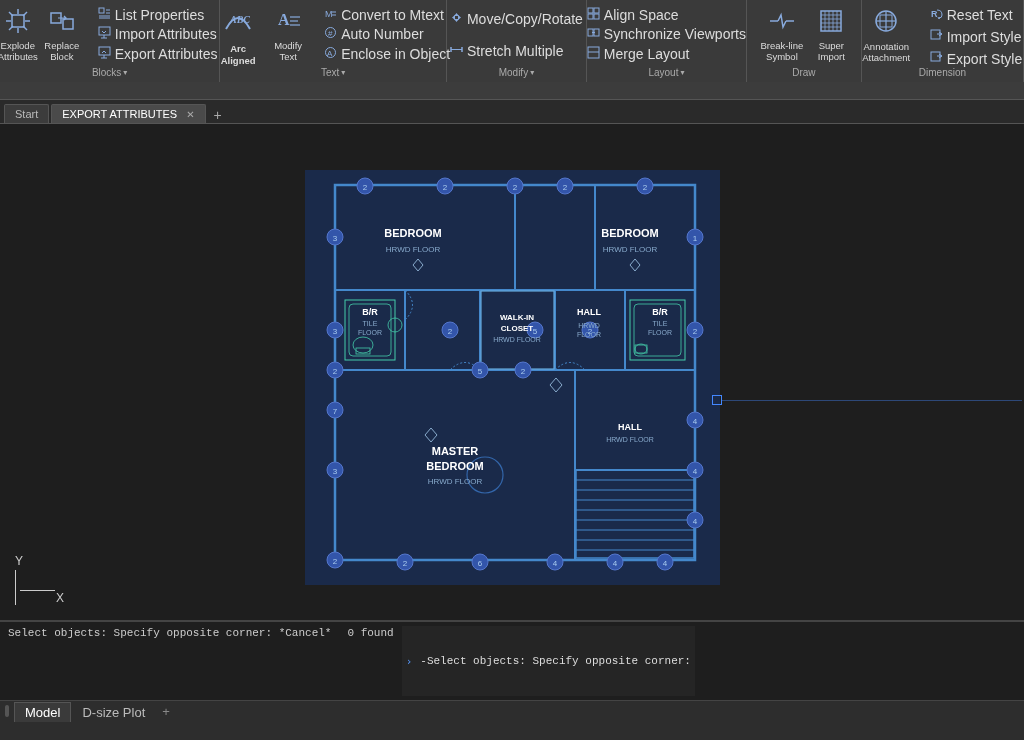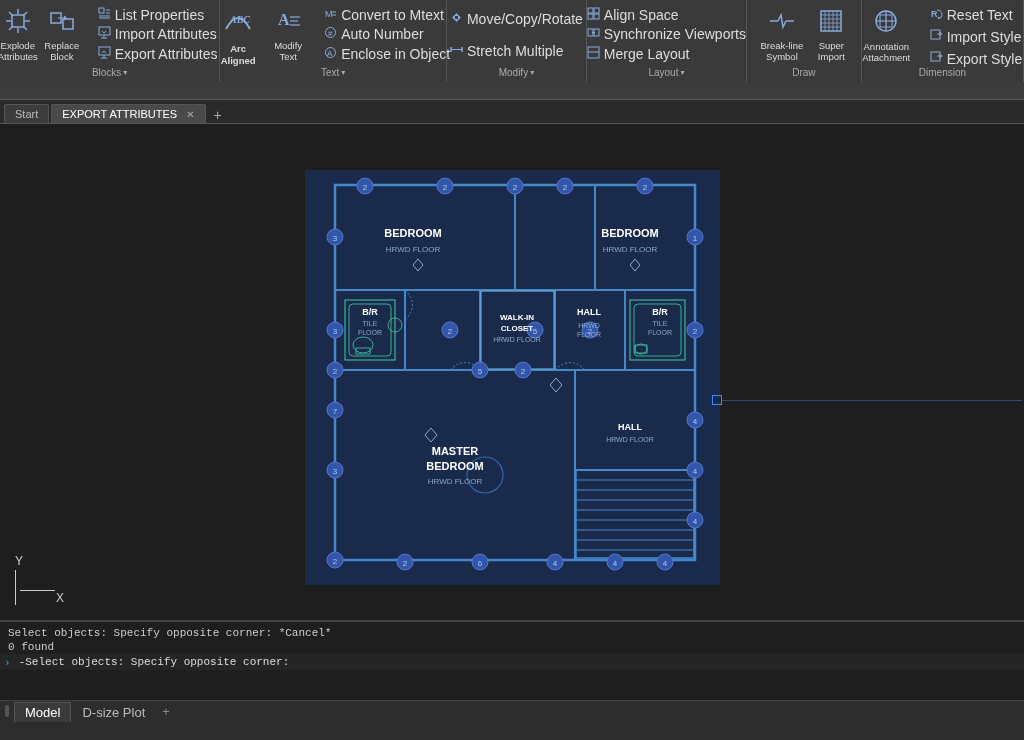--- a/index.html
+++ b/index.html
@@ -175,21 +175,21 @@
       font-size: 12px;
     }
 
     
     .command-area {
       background: #1e1e1e;
       border-top: 2px solid #444;
       height: 80px;
       padding: 4px 0;
       display: flex;
-      flex-direction: column;
+      flex-direction: row;
     }
     .command-line {
       padding: 1px 8px;
       font-size: 11px;
       color: #ccc;
       font-family: 'Courier New', monospace;
     }
     .command-input-row {
       display: flex;
       align-items: center;

